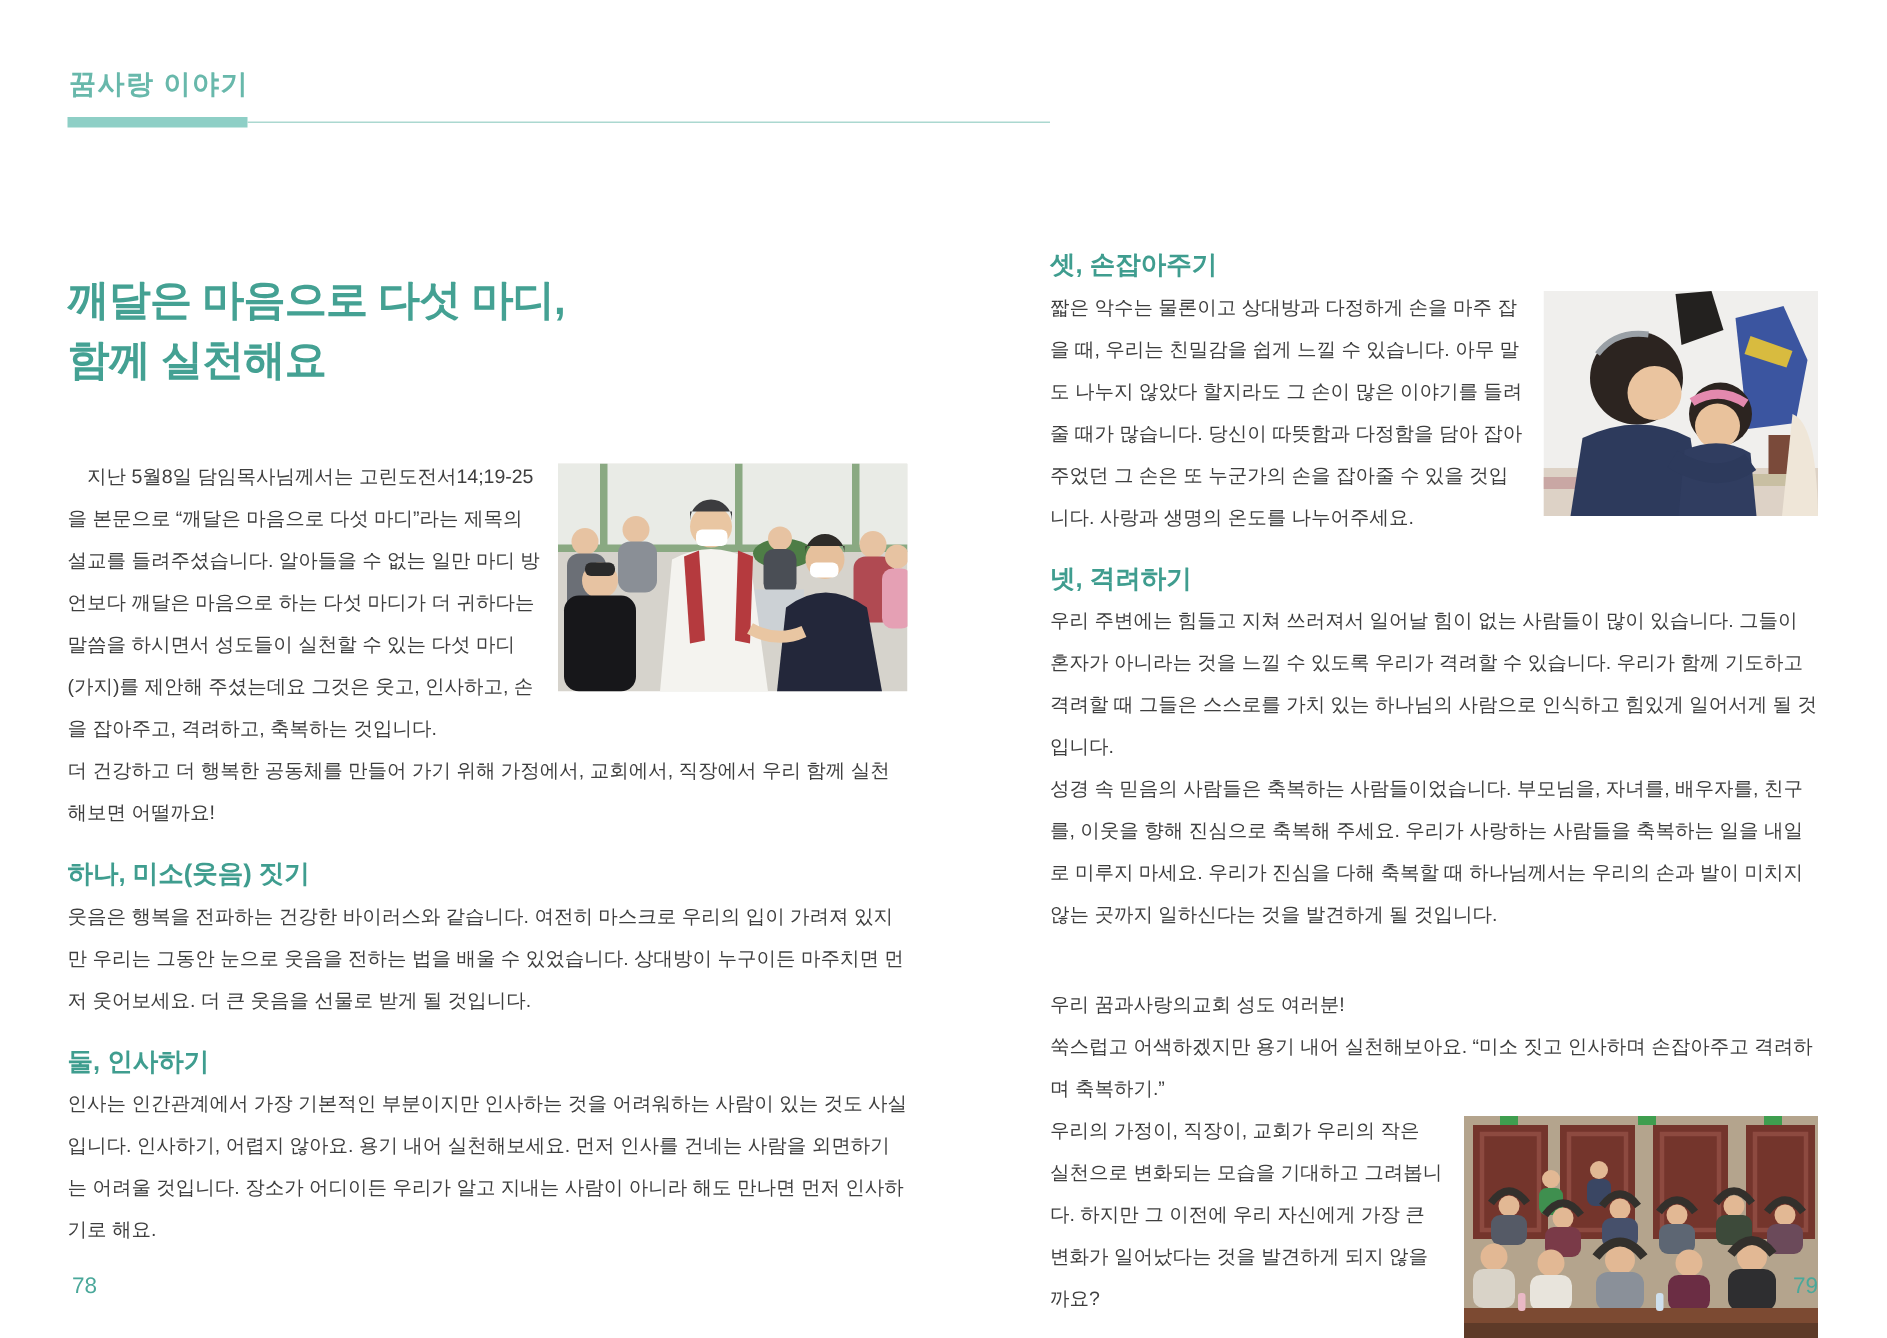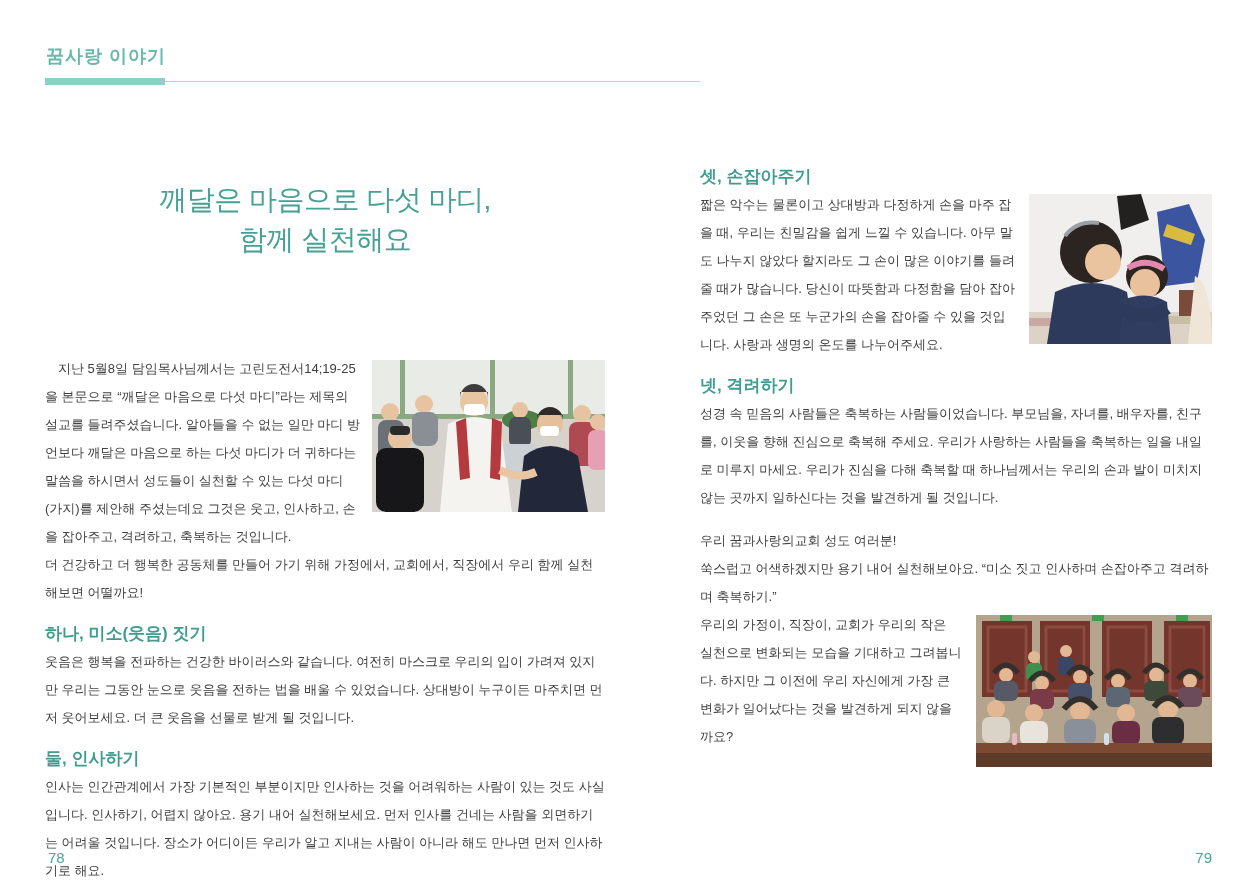--- a/index.html
+++ b/index.html
@@ -14,31 +14,31 @@
     font-size:18px;font-weight:600;letter-spacing:1px;color:#68b8ab;
   }
   .header-rule-thick{position:absolute;left:45px;top:78px;width:120px;height:7px;background:#8ecfc6;}
   .header-rule-thin{position:absolute;left:165px;top:81px;width:535px;height:1px;background:#abd8d0;}
 
   .page{position:absolute;}
   .page-left{left:45px;top:158px;width:560px;}
   .page-right{left:700px;top:150px;width:512px;}
 
   .title{
-    margin:22px 0 0 0;text-align:center;color:#44a193;
-    font-size:28px;line-height:40px;font-weight:normal;letter-spacing:-0.5px;
+    margin:22px 0 0 0;color:#44a193;
+    font-size:28px;line-height:40px;font-weight:bold;letter-spacing:-0.5px;
   }
   .body-text{font-size:13px;line-height:28px;margin:0;color:#3e3e3e;text-align:left;}
-  .intro1{margin-top:95px;text-indent:13px;}
+  .intro1{margin-top:44px;text-indent:13px;}
   .intro2{clear:both;margin-top:0;}
   .section{clear:both;}
   .section-heading{
     color:#3f9d8f;font-size:17px;font-weight:bold;margin:15px 0 2px 0;line-height:24px;
   }
-  .closing1{clear:both;margin-top:15px;}
+  .closing1{clear:both;margin-top:32px;}
   .closing3{margin-top:0;}
 
   .photo-float-a{float:right;width:233px;height:152px;margin:5px 0 8px 12px;display:block;}
   .photo-float-b{float:right;width:183px;height:150px;margin:3px 0 8px 14px;display:block;}
   .photo-float-c{float:right;width:236px;height:152px;margin:4px 0 8px 14px;display:block;}
 
   .pagenum{position:absolute;font-size:15px;color:#4aa89a;}
   .pagenum-left{left:48px;top:849px;}
   .pagenum-right{right:46px;top:849px;}
 </style>
@@ -132,20 +132,21 @@
           <path d="M99 74 q18 -11 36 1" stroke="#e389ae" stroke-width="6" fill="none"></path>
           <path d="M94 106 q24 -10 44 2 l4 42 -52 0 z" fill="#303d60"></path>
           <path d="M86 112 q30 18 52 2" stroke="#2d3a5c" stroke-width="13" fill="none"></path>
         </svg>
         <span>짧은 악수는 물론이고 상대방과 다정하게 손을 마주 잡을 때, 우리는 친밀감을 쉽게 느낄 수 있습니다. 아무 말도 나누지 않았다 할지라도 그 손이 많은 이야기를 들려줄 때가 많습니다. 당신이 따뜻함과 다정함을 담아 잡아주었던 그 손은 또 누군가의 손을 잡아줄 수 있을 것입니다. 사랑과 생명의 온도를 나누어주세요.</span>
       </p>
     </div>
 
     <div class="section">
       <h3 class="section-heading">넷, 격려하기</h3>
+      <p class="body-text">우리 주변에는 힘들고 지쳐 쓰러져서 일어날 힘이 없는 사람들이 많이 있습니다. 그들이 혼자가 아니라는 것을 느낄 수 있도록 우리가 격려할 수 있습니다. 우리가 함께 기도하고 격려할 때 그들은 스스로를 가치 있는 하나님의 사람으로 인식하고 힘있게 일어서게 될 것입니다.</p>
     </div>
 
     <div class="section">
       <p class="body-text">성경 속 믿음의 사람들은 축복하는 사람들이었습니다. 부모님을, 자녀를, 배우자를, 친구를, 이웃을 향해 진심으로 축복해 주세요. 우리가 사랑하는 사람들을 축복하는 일을 내일로 미루지 마세요. 우리가 진심을 다해 축복할 때 하나님께서는 우리의 손과 발이 미치지 않는 곳까지 일하신다는 것을 발견하게 될 것입니다.</p>
     </div>
 
     <p class="body-text closing1">우리 꿈과사랑의교회 성도 여러분!</p>
     <p class="body-text">쑥스럽고 어색하겠지만 용기 내어 실천해보아요. “미소 짓고 인사하며 손잡아주고 격려하며 축복하기.”</p>
     <p class="body-text closing3">
       <svg class="photo-float-c" viewBox="0 0 236 152" aria-hidden="true">

